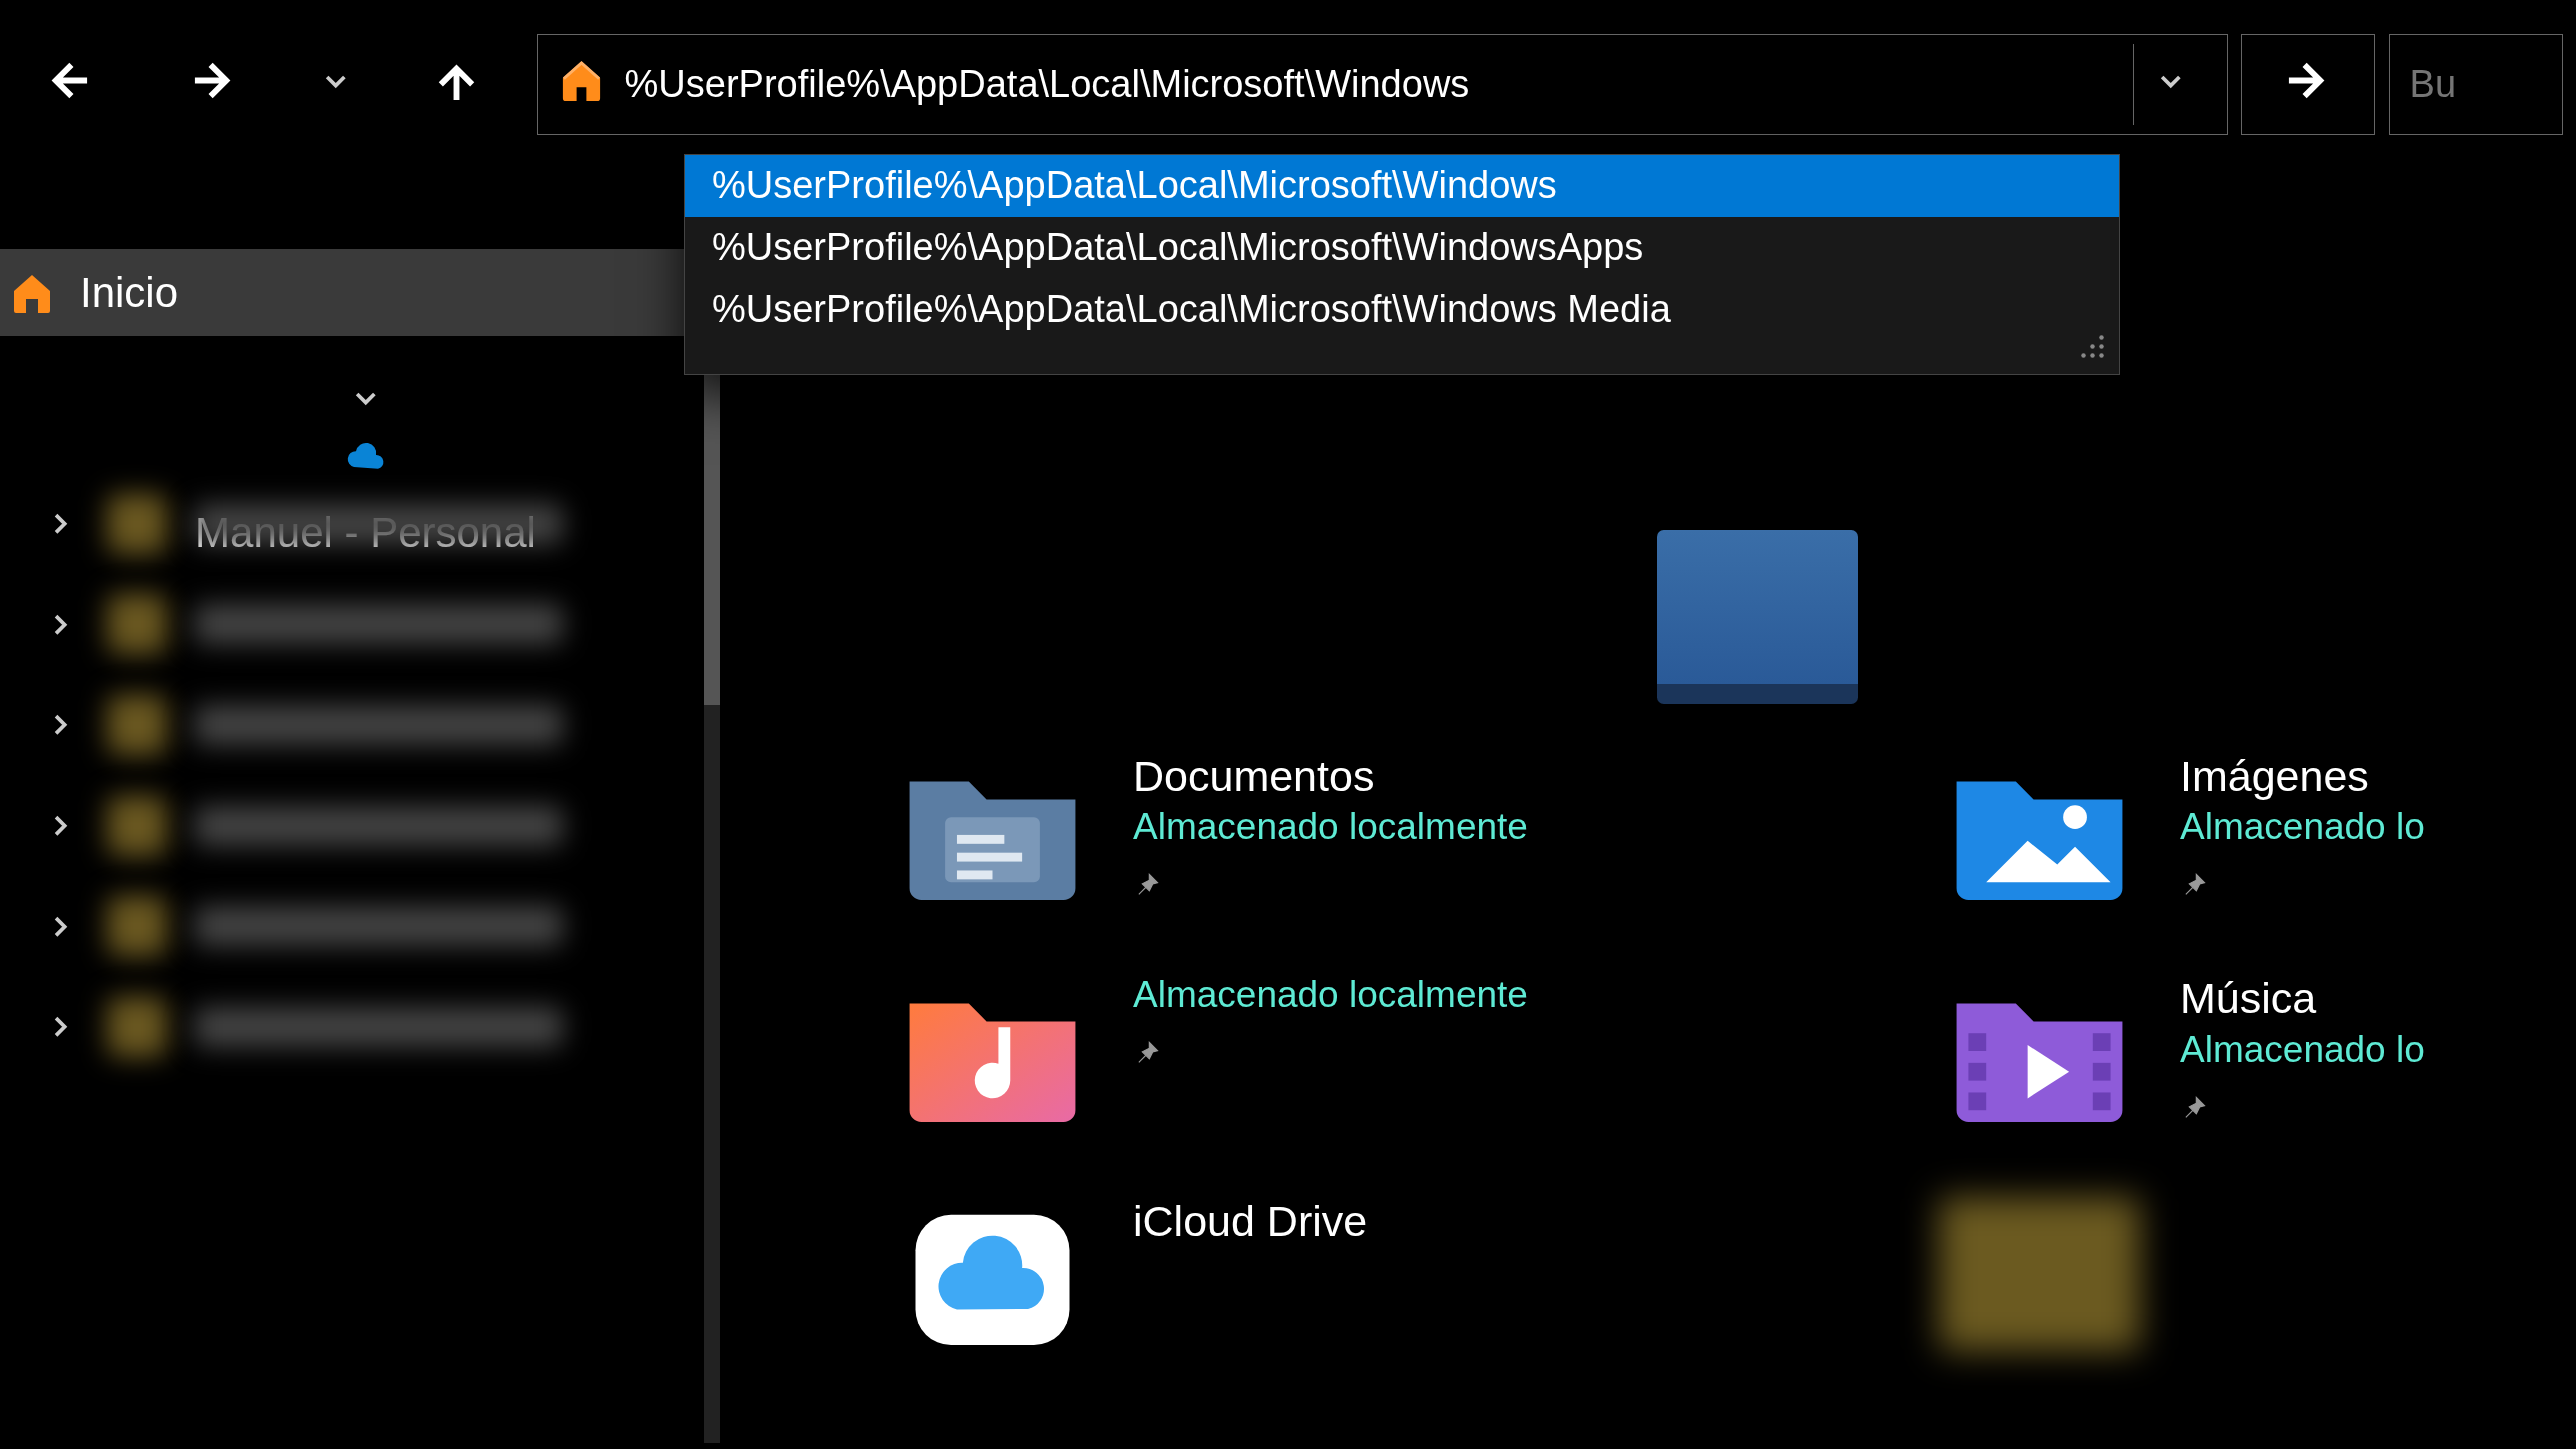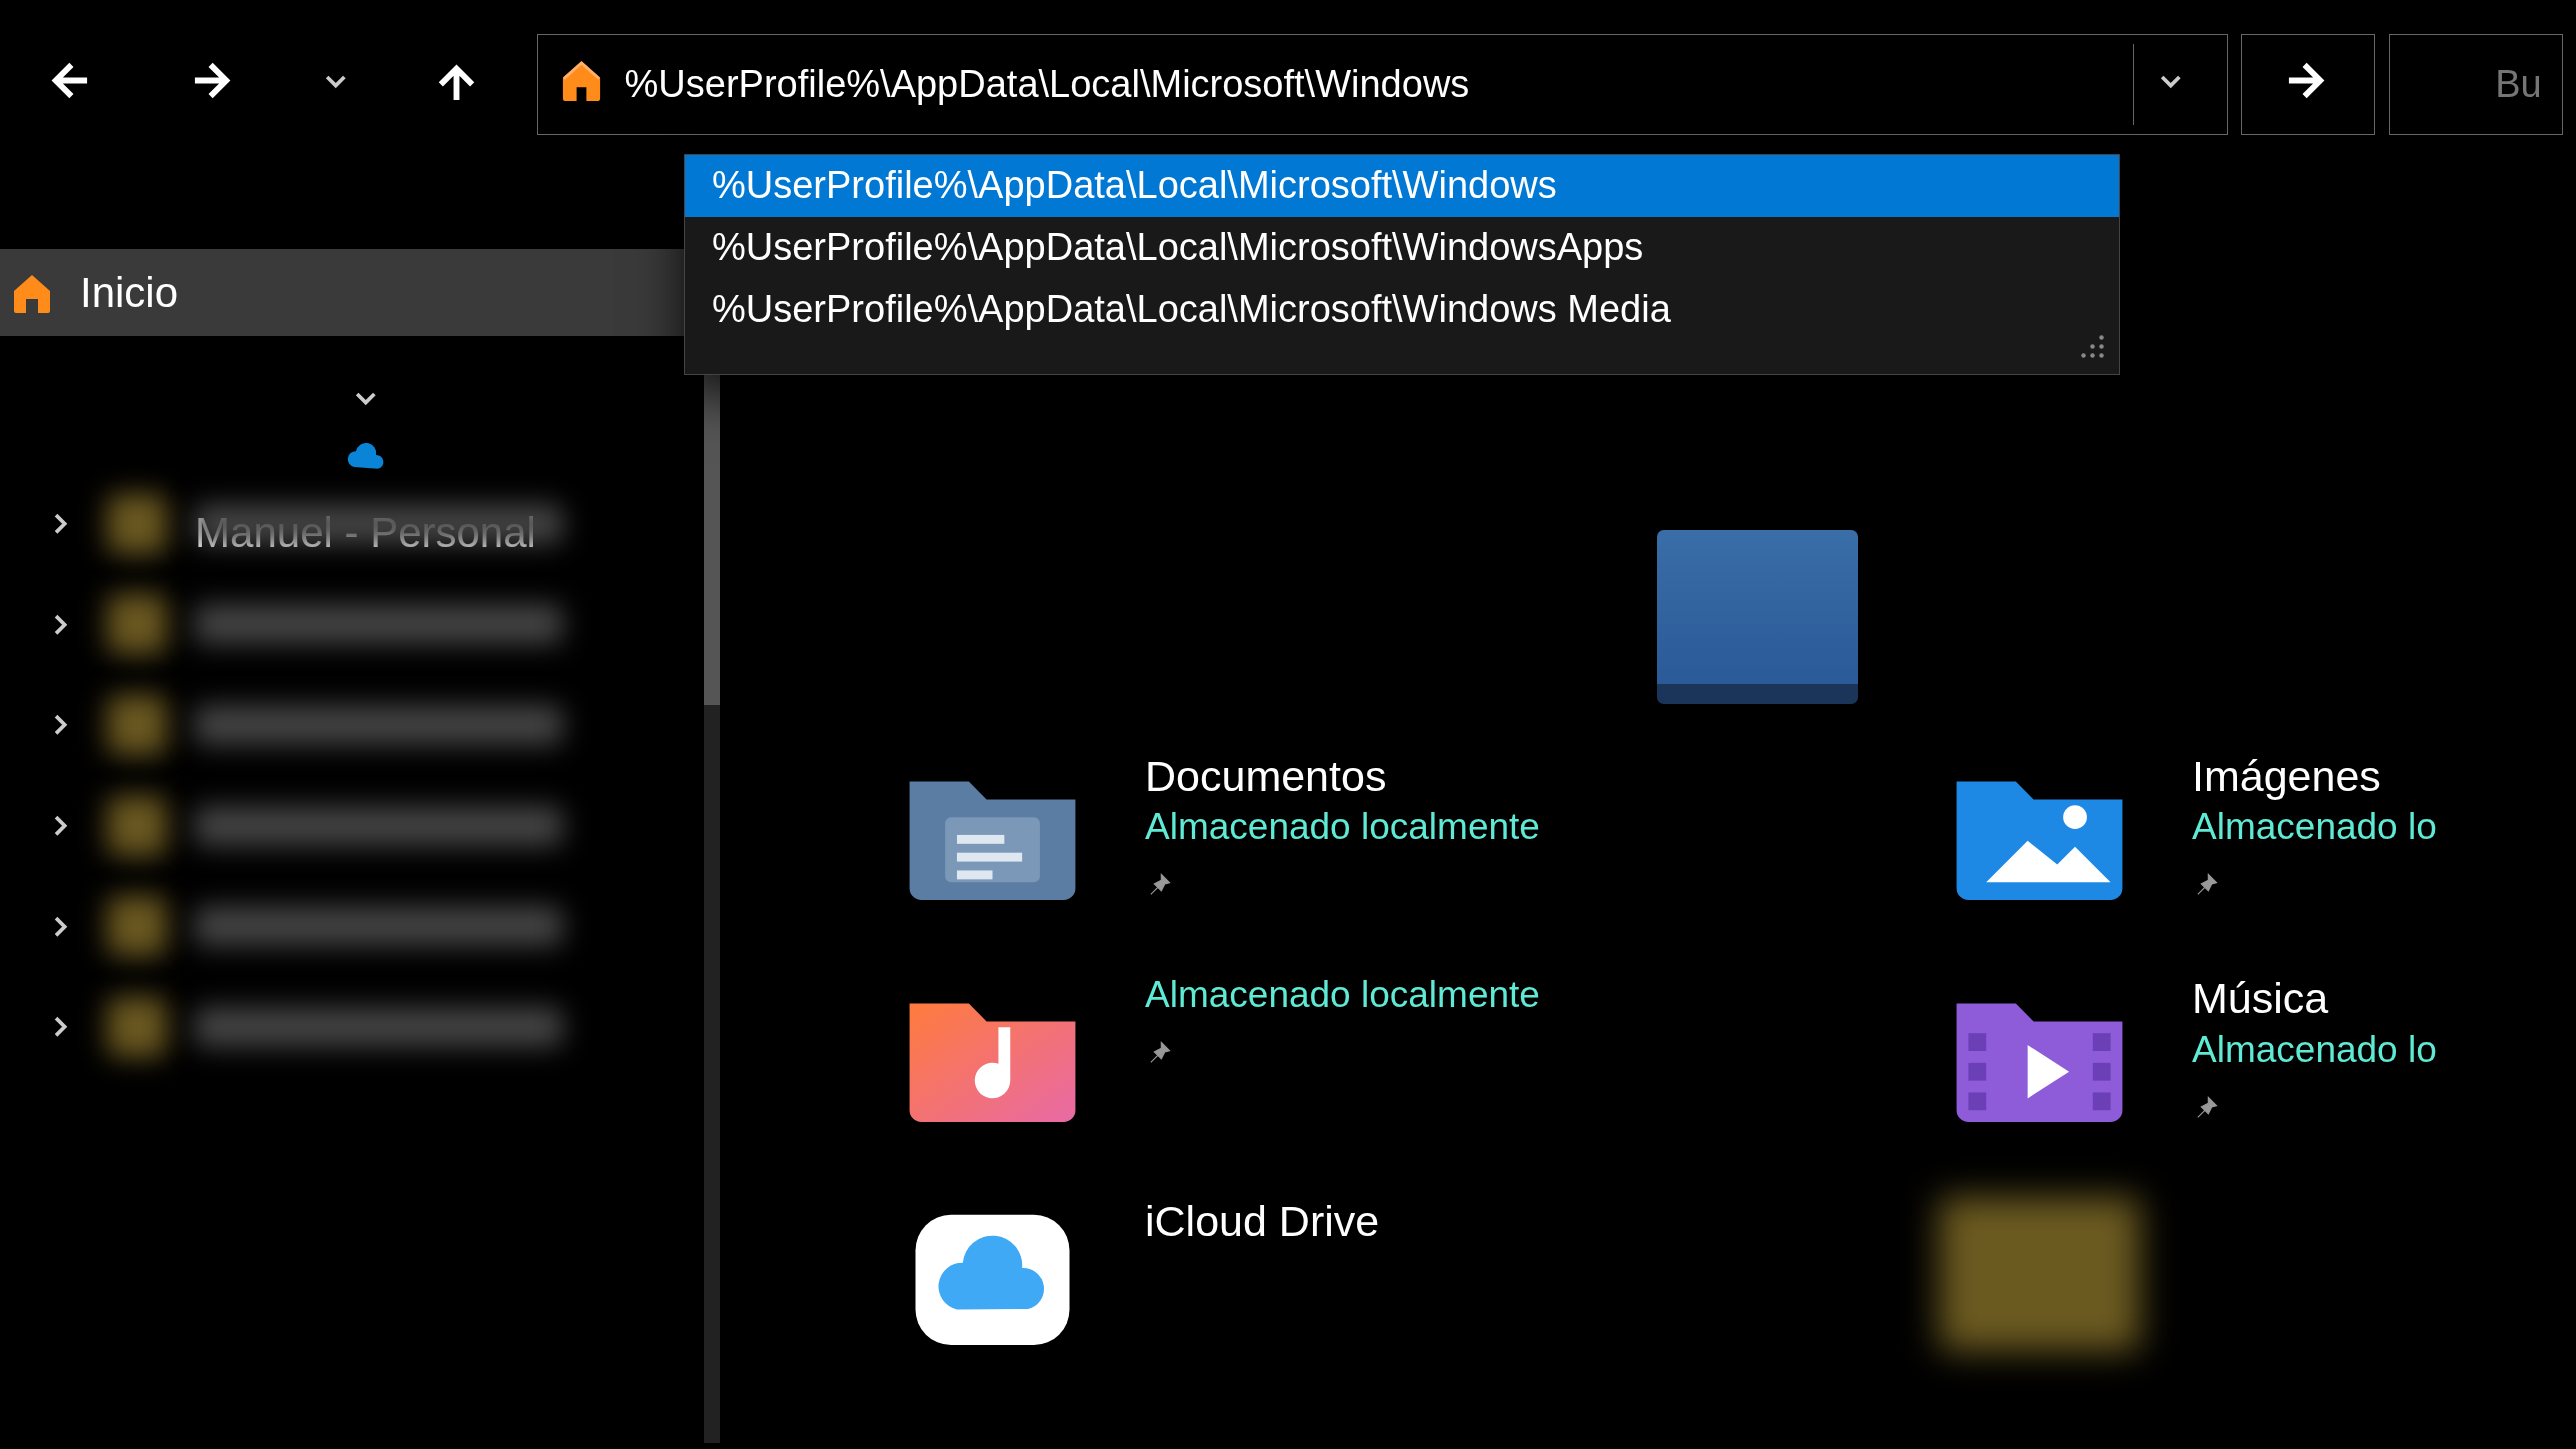--- a/index.html
+++ b/index.html
@@ -55,21 +55,21 @@
   }
   .search-box {
     width: 174px; height: 101px;
     border: 1.3px solid #666;
     display: flex; align-items: center;
     padding: 0 20px;
   }
   .search-input {
     width: 100%;
     background: transparent; border: none; color: #888;
-    font-size: 38px; outline: none; text-align: right;
+    font-size: 38px; outline: none;
   }
 
   
   .autocomplete {
     position: absolute;
     top: 154px;
     left: 684px;
     width: 1436px;
     background: #191919;
     border: 1.3px solid #444;
@@ -146,21 +146,21 @@
     width: 16px; height: 537px;
     background: #555;
   }
   .grid {
     display: grid;
     grid-template-columns: 1047px 1047px;
     row-gap: 67px;
   }
   .tile {
     display: flex;
-    gap: 52px;
+    gap: 40px;
     align-items: flex-start;
   }
   .tile .ficon { width: 201px; height: 154px; display:flex;align-items:center;justify-content:center; }
   .tile .tinfo { padding-top: 0; }
   .tile .tname { font-size: 43px; font-weight: 400; margin-bottom: 5.4px;}
   .tile .tsub  { font-size: 37px; color: #5eead4; }
   .tile .pin   { margin-top: 20px; }
   .tile .pin svg { width:28px;height:28px;stroke:#999;fill:#999;}
 
   

